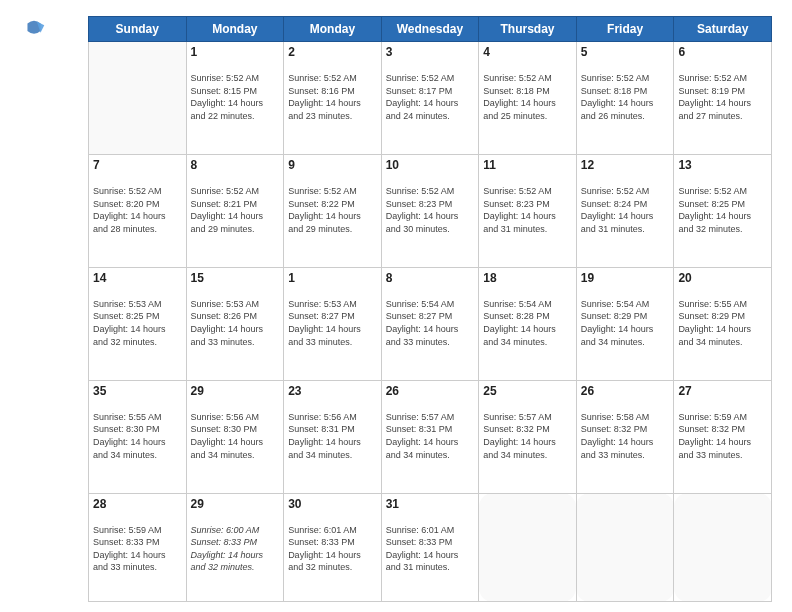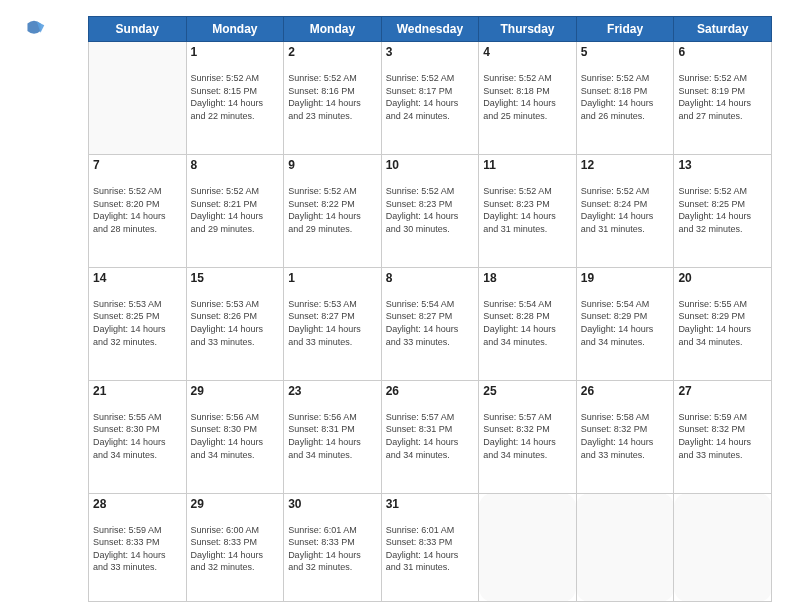--- a/index.html
+++ b/index.html
@@ -280,21 +280,21 @@
           <td>
             <span class="day-num">20</span>
             <div class="day-info" style="white-space: pre-line;">Sunrise: 5:55 AM
 Sunset: 8:29 PM
 Daylight: 14 hours
 and 34 minutes.</div>
           </td>
         </tr>
         <tr>
           <td>
-            <span class="day-num">21</span>
+            <span class="day-num">35</span>
             <div class="day-info" style="white-space: pre-line;">Sunrise: 5:55 AM
 Sunset: 8:30 PM
 Daylight: 14 hours
 and 34 minutes.</div>
           </td>
           <td>
             <span class="day-num">29</span>
             <div class="day-info" style="white-space: pre-line;">Sunrise: 5:56 AM
 Sunset: 8:30 PM
 Daylight: 14 hours
@@ -339,21 +339,21 @@
         <tr class="last-row">
           <td>
             <span class="day-num">28</span>
             <div class="day-info" style="white-space: pre-line;">Sunrise: 5:59 AM
 Sunset: 8:33 PM
 Daylight: 14 hours
 and 33 minutes.</div>
           </td>
           <td>
             <span class="day-num">29</span>
-            <div class="day-info" style="white-space: pre-line;">Sunrise: 6:00 AM
+            <div class="day-info" style="white-space: pre-line; font-style: italic;">Sunrise: 6:00 AM
 Sunset: 8:33 PM
 Daylight: 14 hours
 and 32 minutes.</div>
           </td>
           <td>
             <span class="day-num">30</span>
             <div class="day-info" style="white-space: pre-line;">Sunrise: 6:01 AM
 Sunset: 8:33 PM
 Daylight: 14 hours
 and 32 minutes.</div>

